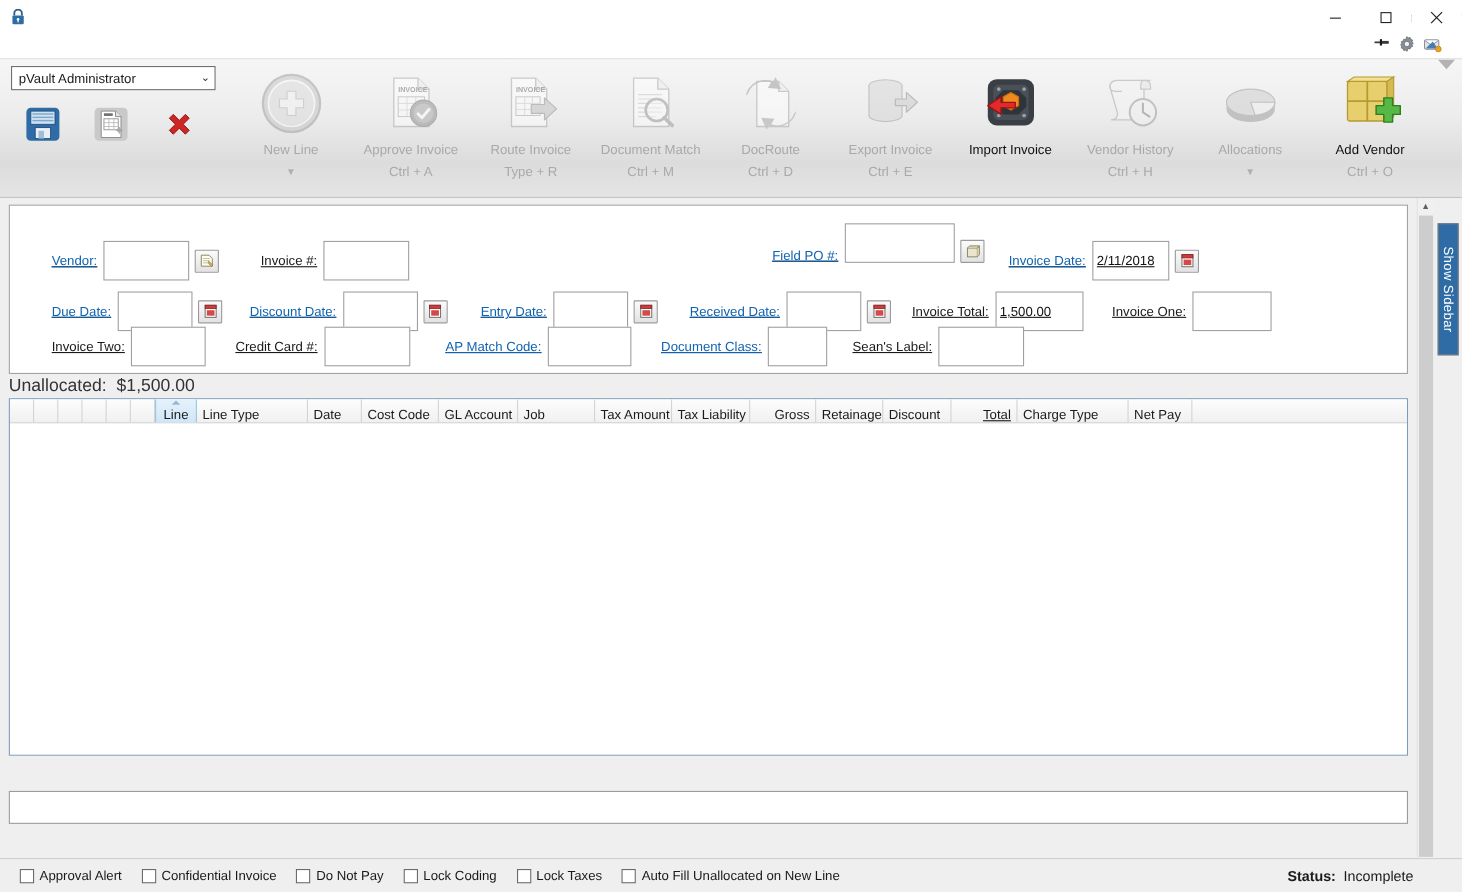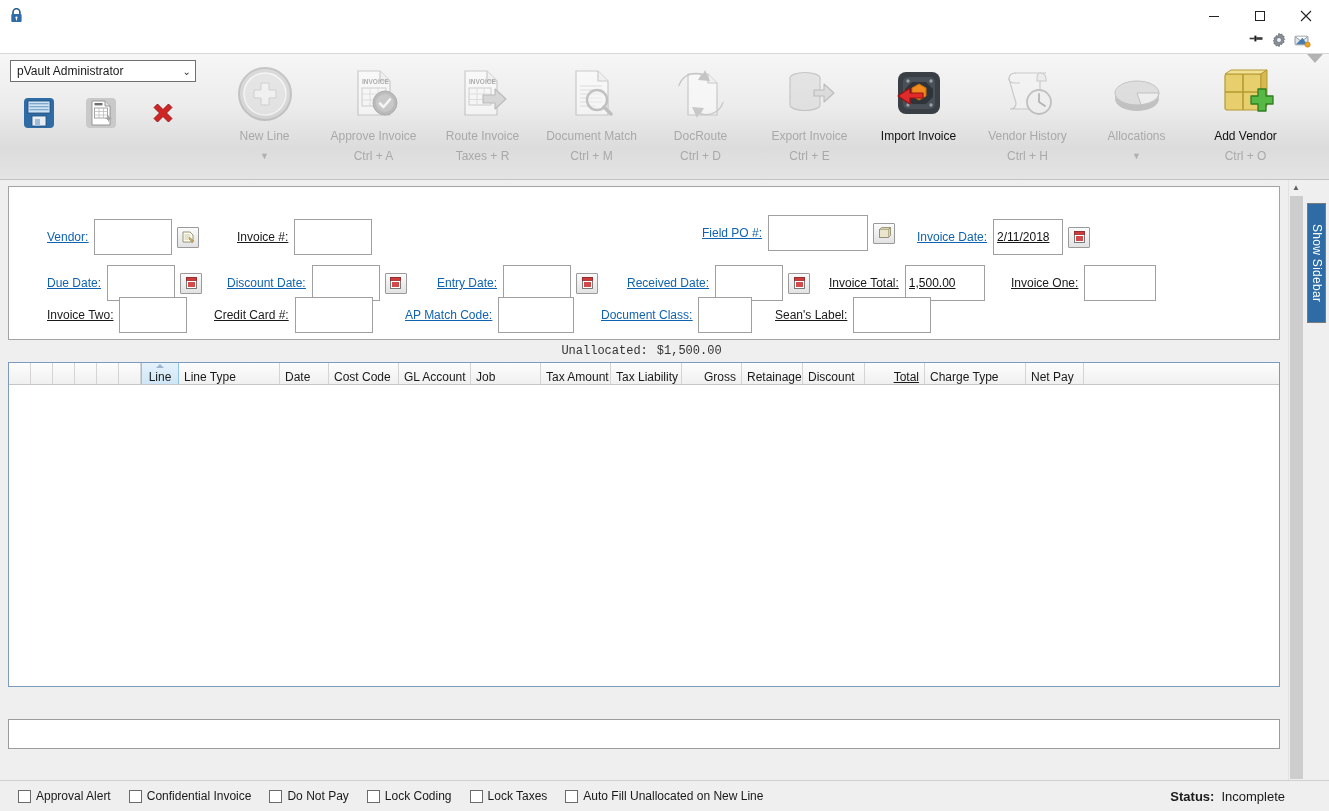--- a/index.html
+++ b/index.html
@@ -208,25 +208,24 @@
     margin-left: 5px;
     border-radius: 1px;
   }
 
   
   .unalloc {
     height: 22px;
     flex: 0 0 auto;
     display: flex;
     align-items: center;
-    justify-content: center;
+    justify-content: flex-start;
     padding-right: 5px;
-    font-size: 12px;
+    font-size: 16px;
     color: #333;
-    font-family: Liberation Mono, monospace;
   }
   .unalloc .v { margin-left: 9px; }
 
   
   .gridwrap {
     background: #ffffff;
     border: 1px solid #7a9bbd;
     flex: 0 0 auto;
     height: 325px;
     display: flex;
@@ -498,21 +497,21 @@
           <svg width="58" height="58" viewBox="0 0 58 58">
             <path d="M11 6h22l10 10v34H11z" fill="#ffffff" stroke="#9a9a9a" stroke-width="1.2"></path>
             <path d="M33 6v10h10" fill="#ededed" stroke="#9a9a9a" stroke-width="1.2"></path>
             <text x="15" y="19" font-family="Liberation Sans, sans-serif" font-size="6.5" font-weight="bold" fill="#555">INVOICE</text>
             <rect x="15" y="23" width="22" height="17" fill="none" stroke="#9a9a9a" stroke-width=".9"></rect>
             <path d="M15 29h22M15 34.5h22M23 23v17M30 23v17" stroke="#bdbdbd" stroke-width=".8"></path>
             <path d="M29 30h12v-6l11 10-11 10v-6H29z" fill="#b9b9b9" stroke="#7d7d7d" stroke-width="1.1" stroke-linejoin="round"></path>
           </svg>
         </div>
         <div class="cap">Route Invoice</div>
-        <div class="sub">Taxes + R</div>
+        <div class="sub">Type + R</div>
       </div>
 
       <div class="rib disabled">
         <div class="ico">
           <svg width="58" height="58" viewBox="0 0 58 58">
             <path d="M13 6h22l10 10v34H13z" fill="#ffffff" stroke="#9a9a9a" stroke-width="1.2"></path>
             <path d="M35 6v10h10" fill="#ededed" stroke="#9a9a9a" stroke-width="1.2"></path>
             <g stroke="#c3c3c3" stroke-width="1.1">
               <path d="M17 21h22M17 25h22M17 29h22M17 33h22M17 37h22M17 41h16"></path>
             </g>
@@ -636,21 +635,21 @@
             </svg>
           </span>
         </div>
 
         <div class="frow" style="left:228px; top:32px;">
           <span class="lab">Invoice #:</span>
           <input class="inp" style="width: 78px; margin-left: 6px;" value="">
         </div>
 
 
-        <div class="frow" style="left:693px; top:28px;">
+        <div class="frow" style="left:693px; top:16px;align-items:flex-end;">
           <span class="lab link">Field PO #:</span>
           <input class="inp" style="width: 100px; margin-left: 6px;" value="">
           <span class="picker">
             <svg width="14" height="14" viewBox="0 0 14 14">
               <rect x="2.5" y="3.5" width="9" height="8" fill="#ece5cd" stroke="#8a8a6a" stroke-width=".9"></rect>
               <path d="M2.5 3.5l2-2h9l-2 2M11.5 3.5l2-2v8l-2 2" fill="#d8cfae" stroke="#8a8a6a" stroke-width=".8"></path>
             </svg>
           </span>
         </div>
 

